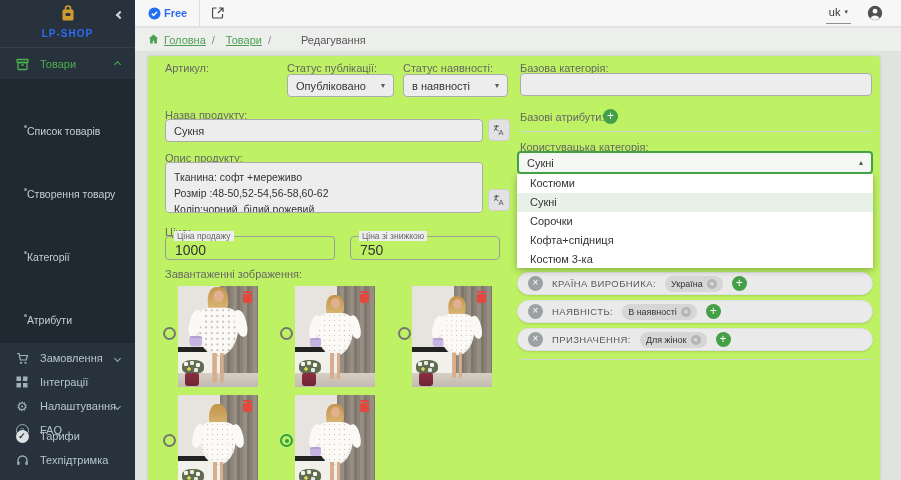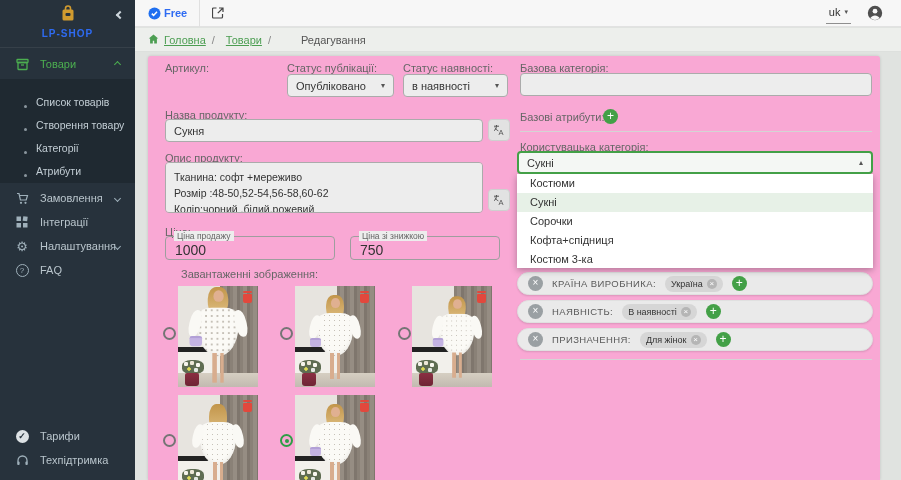--- a/index.html
+++ b/index.html
@@ -14,21 +14,21 @@
   .logo-text { position:absolute; top:28px; width:100%; text-align:center; color:#2e6bf2; font-size:10px; font-weight:bold; letter-spacing:1px; }
   .collapse-chev { position:absolute; right:12px; top:12px; width:6px; height:6px; border-left:2px solid #cdd6dc; border-bottom:2px solid #cdd6dc; transform:rotate(45deg); cursor:pointer; }
   .nav { margin-top:4px; }
   .nav-item { position:relative; display:flex; align-items:center; height:24px; padding-left:15px; gap:11px; color:#b9c5cc; font-size:11px; cursor:pointer; }
   .nav-item .ic { width:14px; display:flex; justify-content:center; align-items:center; }
   .nav-item.active { color:#4caf50; }
   .chev { position:absolute; right:15px; width:5px; height:5px; border-right:1.5px solid #9fb0ba; border-bottom:1.5px solid #9fb0ba; }
   .chev.down { transform:rotate(45deg); }
   .chev.up { transform:rotate(-135deg); border-color:#4caf50; }
   .submenu { background:#1f2931; padding:6px 0; margin-top:3px; margin-bottom:3px; }
-  .sub-item { display:flex; align-items:flex-end; height:23px; padding-left:24px; gap:9px; color:#c3ced5; font-size:10.5px; cursor:pointer; }
+  .sub-item { display:flex; align-items:flex-start; height:23px; padding-left:24px; color:#c3ced5; font-size:10.5px; cursor:pointer;margin-top:40px; }
   .dot { width:3px; height:3px; border-radius:50%; background:#8a969e; }
   .side-bottom { position:absolute; bottom:8px; left:0; width:100%; }
   .qmark { width:13px; height:13px; border-radius:50%; border:1.5px solid #9fb0ba; color:#9fb0ba; font-size:8px; display:flex; align-items:center; justify-content:center; }
   .checkc { width:13px; height:13px; border-radius:50%; background:#dde2e5; color:#27323c; font-size:9px; font-weight:bold; display:flex; align-items:center; justify-content:center; }
   .gear-glyph { color:#9fb0ba; font-size:13px; line-height:13px; }
 
   
   .main { position:absolute; left:135px; top:0; width:766px; height:480px; }
   .topbar { position:absolute; left:0; top:0; width:100%; height:27px; background:#f7f7f7; border-bottom:1px solid #e2e2e2; display:flex; align-items:center; }
   .free-badge { display:flex; align-items:center; gap:3px; margin-left:13px; cursor:pointer; }
@@ -39,21 +39,21 @@
   .lang { display:flex; align-items:center; gap:4px; font-size:11px; color:#333; border-bottom:1px solid #8f8f8f; padding:3px 3px 5px; cursor:pointer; }
   .lang .caret { font-size:7px; color:#555; }
   .avatar-btn { cursor:pointer; display:flex; }
 
   .breadcrumb { position:absolute; left:0; top:28px; width:100%; height:24px; background:#edefec; border-bottom:1px solid #dde0dd; display:flex; align-items:center; padding-left:13px; font-size:11px; }
   .crumb-link { color:#4c9e52; text-decoration:underline; cursor:pointer; margin-left:5px; }
   .crumb-sep { color:#888; margin:0 6px; }
   .crumb-current { color:#555;margin-left:24px; }
 
   .content { position:absolute; left:0; top:52px; width:100%; height:428px; background:#e0e3e0; }
-  .card { position:absolute; left:13px; top:4px; width:732px; height:424px; background:#f9a8d4; border-radius:3px 3px 0 0; box-shadow:0 0 3px rgba(0,0,0,.15); overflow:hidden; }
+  .card { position:absolute; left:13px; top:4px; width:732px; height:424px; background:#bef264; border-radius:3px 3px 0 0; box-shadow:0 0 3px rgba(0,0,0,.15); overflow:hidden; }
 
   .lbl { position:absolute; font-size:11px; color:#666; }
   .tinput { position:absolute; height:23px; background:#ededed; border:1px solid #ababab; border-radius:4px; font-size:11px; color:#333; padding:0 8px; font-family:"Liberation Sans",sans-serif; outline:none; }
   .sel { position:absolute; height:23px; background:#ededed; border:1px solid #ababab; border-radius:4px; font-size:11px; color:#333; display:flex; align-items:center; padding:0 8px; cursor:pointer; }
   .sel .caret { margin-left:auto; font-size:8px; color:#555; }
   .tr-btn { position:absolute; width:22px; height:22px; background:#e2e2e2; border:1px solid #cfcfcf; border-radius:4px; display:flex; align-items:center; justify-content:center; cursor:pointer; }
   textarea.desc { position:absolute; resize:none; background:#ededed; border:1px solid #ababab; border-radius:4px; font-size:10.5px; line-height:16px; color:#333; padding:6px 8px; font-family:"Liberation Sans",sans-serif; outline:none; }
   .fieldset { position:absolute; height:24px; border:1px solid #9e9e9e; border-radius:4px; }
   .fieldset .flabel { position:absolute; top:-6px; left:8px; font-size:8.5px; color:#666; background:#ededed; padding:0 3px; }
   .fieldset .fval { position:absolute; left:9px; top:5px; font-size:14px; color:#333; }
@@ -290,21 +290,21 @@
         <span class="lbl" style="left:17px; top:170px;">Ціна:</span>
         <div class="fieldset" style="left:17px; top:180px; width:170px;">
           <span class="flabel">Ціна продажу</span>
           <span class="fval">1000</span>
         </div>
         <div class="fieldset" style="left:202px; top:180px; width:150px;">
           <span class="flabel">Ціна зі знижкою</span>
           <span class="fval">750</span>
         </div>
 
-        <span class="lbl" style="left:17px; top:212px;margin-left:16px;">Завантаженні зображення:</span>
+        <span class="lbl" style="left:17px; top:212px;">Завантаженні зображення:</span>
 
         <span class="radio" style="left:15px; top:271px;"></span>
         <div class="photo v1" style="left:30px; top:230px;">
           <div class="wallL"></div>
             <div class="ctop"></div>
             <div class="cab"></div>
             <div class="wallR"></div>
             <div class="floor"></div>
           <div class="flowers"></div>
             <div class="pot"></div>

